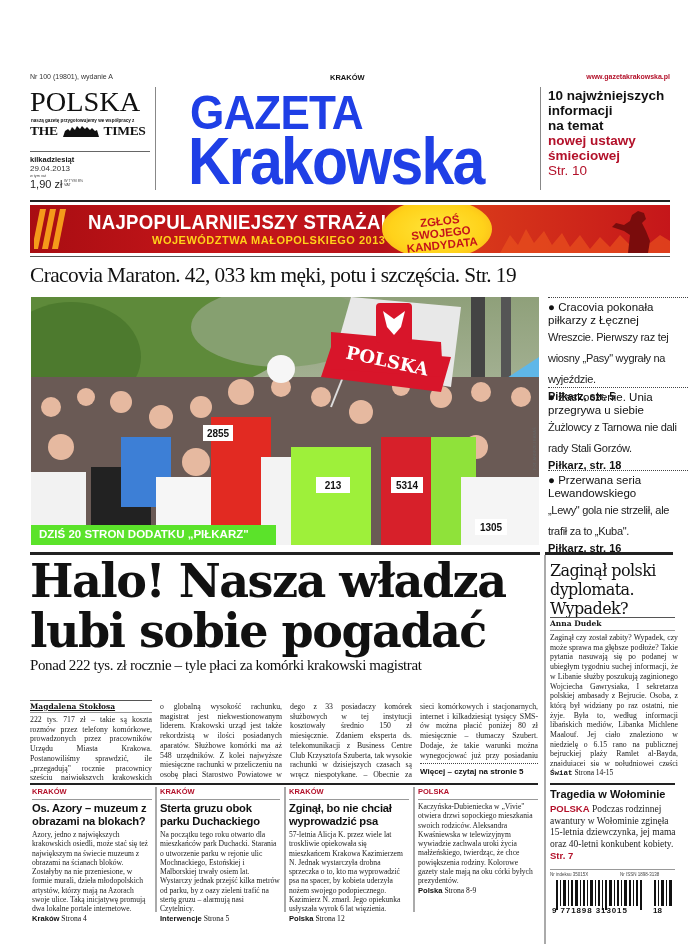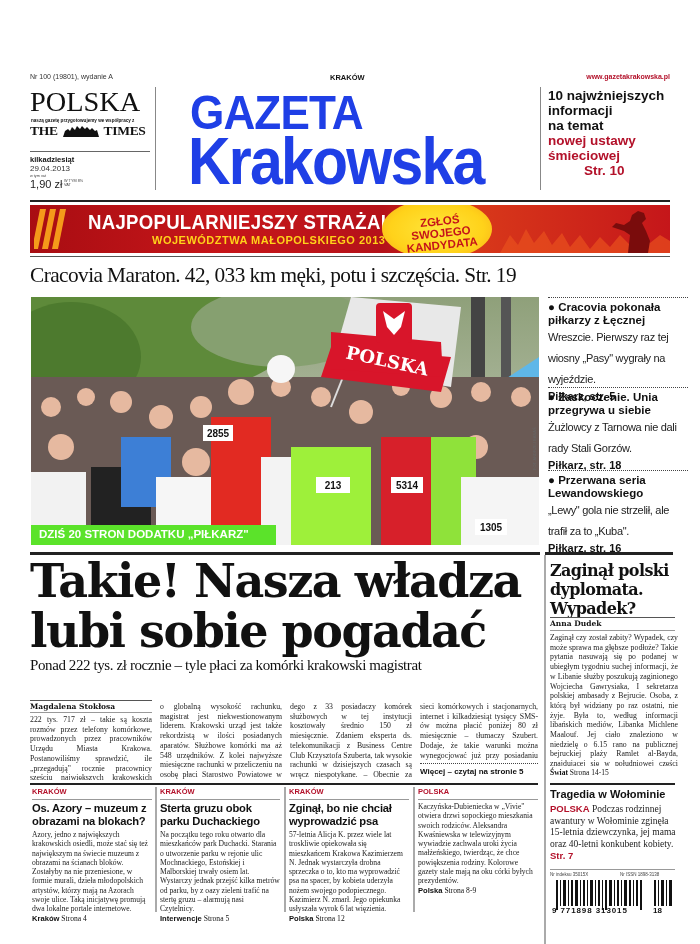--- a/index.html
+++ b/index.html
@@ -28,21 +28,21 @@
   #price { left: 30px; top: 178px; font-size: 11px; color: #222; }
   #price-vat { left: 64px; top: 179px; font-size: 3.8px; color: #444; line-height: 4px; width: 20px; }
 
   
   #logo-gazeta { left: 190px; top: 88px; font-size: 49px; color: #1f3fe6; font-weight: 900; line-height: 49px; font-family: "Liberation Sans", sans-serif; transform: scaleX(0.9); transform-origin: left; letter-spacing: -1px; }
   #logo-krakowska { left: 188px; top: 128px; font-size: 67px; color: #1f3fe6; font-weight: 900; line-height: 66px; font-family: "Liberation Sans", sans-serif; transform: scaleX(0.88); transform-origin: left; letter-spacing: -2px; }
 
   
   #teaser { left: 548px; top: 88px; width: 140px; font-size: 13.5px; font-weight: bold; line-height: 15px; }
   #teaser .l { display: block; }
-  #teaser .pg { font-weight: bold; margin-left: 36px; }
+  #teaser .pg { font-weight: normal; }
 
   
   .hr { position: absolute; height: 2px; background: #222; }
 
   
   #banner { left: 30px; top: 205px; width: 640px; height: 48px; background: linear-gradient(90deg, #a80d12 0%, #c7161a 30%, #b5121a 55%, #d8381a 70%, #c5161a 100%); overflow: hidden; }
   #banner-stripes { left: 4px; top: 4px; width: 36px; height: 40px; }
   #banner-title { left: 58px; top: 6px; font-size: 20px; font-weight: bold; color: #fff; letter-spacing: 0.3px; white-space: nowrap; transform: scaleX(0.93); transform-origin: left; }
   #banner-sub { left: 122px; top: 29px; font-size: 11px; font-weight: bold; color: #ffd21a; letter-spacing: 0.5px; white-space: nowrap; }
   #banner-cta { left: 352px; top: -6px; width: 110px; height: 60px; background: radial-gradient(ellipse at center, #ffe53a 0%, #ffd21a 60%, #f5a51a 100%); border-radius: 50%; }
@@ -53,47 +53,47 @@
   #strap { left: 30px; top: 262px; width: 640px; font-size: 22px; font-family: "Liberation Serif", serif; white-space: nowrap; letter-spacing: -0.6px; transform: scaleX(0.97); transform-origin: left; }
 
   
   #photo { left: 31px; top: 297px; width: 508px; height: 248px; overflow: hidden; background: #7a8c6a; }
   #photo-caption { left: 31px; top: 525px; width: 245px; height: 20px; background: #5be32a; color: #fff; font-weight: bold; font-size: 11.5px; padding: 3px 8px; white-space: nowrap; }
   #photo-credit { left: 532px; top: 470px; font-size: 4px; color: #666; transform: rotate(-90deg); transform-origin: left top; white-space: nowrap; }
 
   
   .side-item { position: absolute; left: 548px; width: 140px; }
   .side-item .dots { height: 1px; border-top: 1px dotted #444; margin-bottom: 3px; }
-  .side-title { font-size: 11.5px; font-weight: bold; line-height: 13px; }
+  .side-title { font-size: 11.5px; font-weight: normal; line-height: 13px; }
   .side-body { font-size: 11px; line-height: 21px; color: #222; letter-spacing: -0.3px; }
   .side-ref { font-size: 11px; font-weight: bold; line-height: 13px; }
 
   
   #main-hr { left: 30px; top: 552px; width: 510px; height: 3px; background: #222; }
   #main-head { left: 30px; top: 556px; width: 510px; font-family: "DejaVu Serif", serif; font-weight: bold; font-size: 46px; line-height: 50px; letter-spacing: -1.5px; }
   #main-sub { left: 30px; top: 657px; font-family: "Liberation Serif", serif; font-size: 15px; white-space: nowrap; letter-spacing: -0.4px; }
 
   
   .col { position: absolute; font-family: "Liberation Serif", serif; font-size: 7.8px; line-height: 9.7px; color: #222; text-align: justify; }
   #author-hr { left: 30px; top: 700px; width: 122px; height: 1px; background: #555; }
-  #author { left: 30px; top: 702px; font-family: "DejaVu Serif", serif; font-weight: bold; font-size: 7.5px; }
+  #author { left: 30px; top: 702px; font-family: "DejaVu Serif", serif; font-weight: bold; font-size: 7.5px; text-decoration: underline; }
   #author-hr2 { left: 30px; top: 712px; width: 122px; height: 1px; background: #999; }
   #more-dots { left: 420px; top: 763px; width: 118px; border-top: 1px dotted #444; }
   #more-link { left: 420px; top: 767px; font-size: 8px; font-weight: bold; white-space: nowrap; }
 
   
   #side-article-hr { left: 545px; top: 552px; width: 128px; height: 3px; background: #222; }
   #side-vbar { left: 544px; top: 555px; width: 2px; height: 390px; background: #aaa; }
-  #side-head { left: 550px; top: 561px; width: 140px; font-family: "DejaVu Serif", serif; font-weight: bold; font-size: 16px; line-height: 19px; letter-spacing: -0.6px; }
+  #side-head { left: 550px; top: 561px; width: 140px; font-family: "DejaVu Serif", serif; font-weight: normal; font-size: 16px; line-height: 19px; letter-spacing: -0.6px; }
   #side-author-hr { left: 550px; top: 617px; width: 125px; height: 1px; background: #555; }
   #side-author { left: 550px; top: 619px; font-family: "DejaVu Serif", serif; font-weight: bold; font-size: 7.5px; }
   #side-author-hr2 { left: 550px; top: 630px; width: 125px; height: 1px; background: #999; }
   #side-body { left: 550px; top: 633px; width: 128px; }
   #side-ref { left: 550px; top: 768px; font-size: 7.5px; white-space: nowrap; font-family: "Liberation Serif", serif; }
-  #side-ref b { font-family: Liberation Serif, serif; }
+  #side-ref b { font-family: Liberation Mono, monospace; }
 
   #trag-hr { left: 550px; top: 783px; width: 125px; height: 2px; background: #222; }
   #trag-head { left: 550px; top: 788px; font-size: 11px; font-weight: bold; white-space: nowrap; }
   #trag-body { left: 550px; top: 803px; width: 128px; font-family: "Liberation Serif", serif; font-size: 9.5px; line-height: 11.5px; color: #222; }
   #trag-body .kick { font-family: "Liberation Sans", sans-serif; font-weight: bold; color: #b3112a; }
 
   
   #barcode-hr { left: 550px; top: 869px; width: 125px; height: 1px; background: #999; }
   #idx-no { left: 550px; top: 872px; font-size: 4.5px; color: #444; white-space: nowrap; }
   #issn { left: 620px; top: 872px; font-size: 4.5px; color: #444; white-space: nowrap; }
@@ -261,21 +261,21 @@
 </div>
 <div class="side-item" style="top:470px;">
   <div class="dots"></div>
   <div class="side-title">● <span>Przerwana seria Lewandowskiego</span></div>
   <div class="side-body">„Lewy" gola nie strzelił, ale trafił za to „Kuba".</div>
   <div class="side-ref">Piłkarz, str. 16</div>
 </div>
 
 <div id="main-hr" class="abs"></div>
 <div id="main-head" class="abs">
-  <div>Takie! Nasza władza</div>
+  <div>Halo! Nasza władza</div>
   <div>lubi sobie pogadać</div>
 </div>
 <div id="main-sub" class="abs">Ponad 222 tys. zł rocznie – tyle płaci za komórki krakowski magistrat</div>
 
 <div id="author-hr" class="abs"></div>
 <div id="author" class="abs">Magdalena Stokłosa</div>
 <div id="author-hr2" class="abs"></div>
 
 <div class="col" style="left:30px;top:715px;width:122px;height:65px;overflow:hidden;">222 tys. 717 zł – takie są koszta rozmów przez telefony komórkowe, prowadzonych przez pracowników Urzędu Miasta Krakowa. Postanowiliśmy sprawdzić, ile „przegadują" rocznie pracownicy sześciu największych krakowskich urzędów. Jeśli chodzi</div>
 <div class="col" style="left:160px;top:702px;width:122px;height:78px;overflow:hidden;">o globalną wysokość rachunku, magistrat jest niekwestionowanym liderem. Krakowski urząd jest także rekordzistą w ilości posiadanych aparatów. Służbowe komórki ma aż 548 urzędników. Z kolei najwyższe miesięczne rachunki w przeliczeniu na osobę płaci Starostwo Powiatowe w Krakowie. W ub.r. rozmowy telefoniczne każ-</div>

